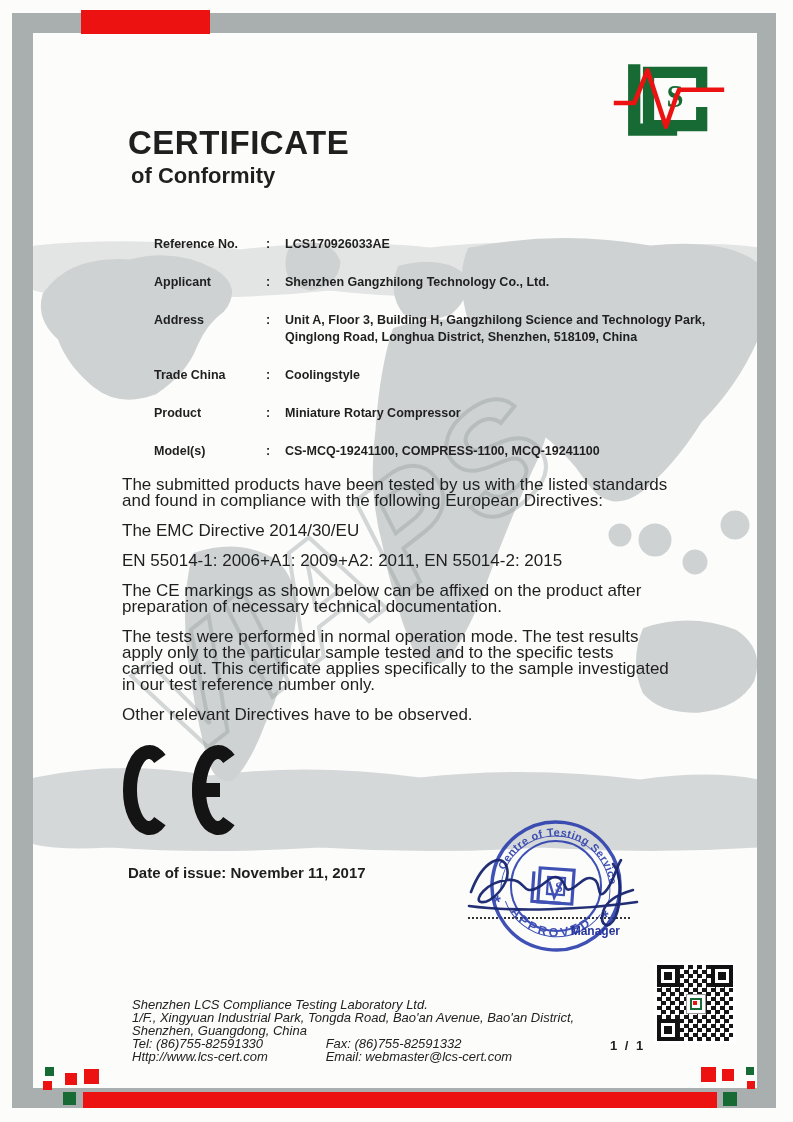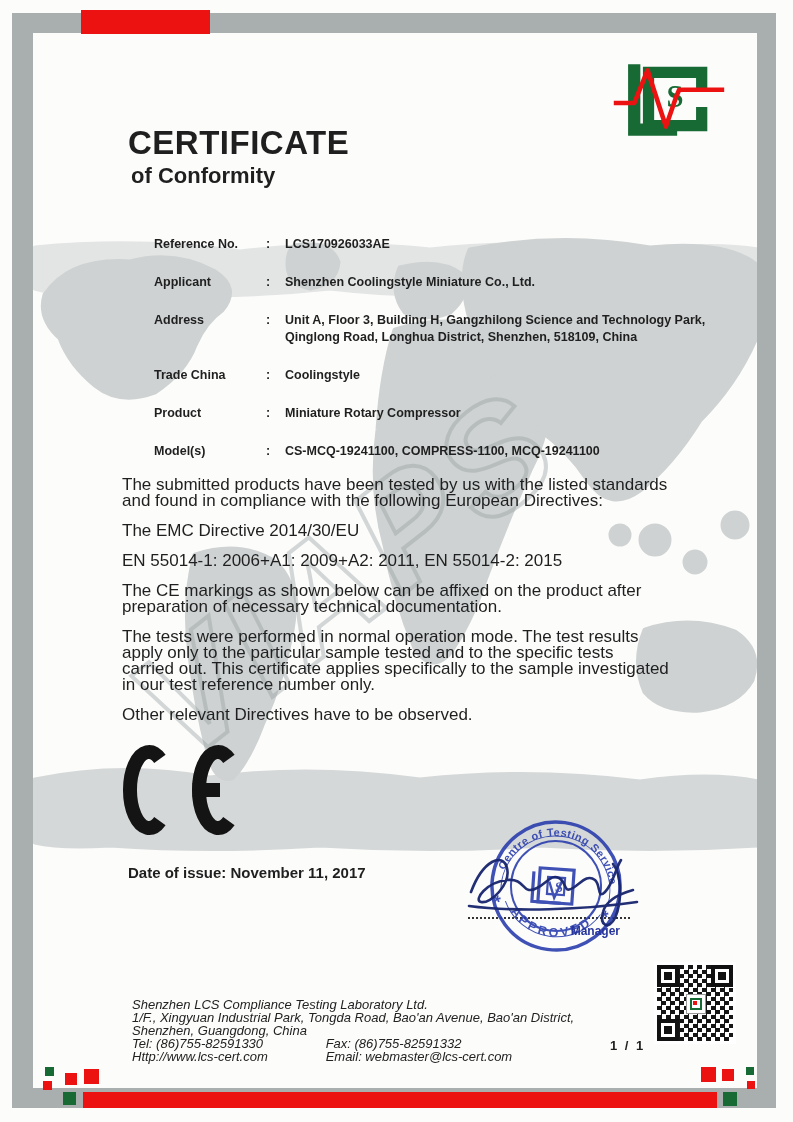--- a/index.html
+++ b/index.html
@@ -101,21 +101,21 @@
 
   <div class="fields">
     <div class="frow">
       <span class="flabel">Reference No.</span>
       <span class="fcolon">:</span>
       <span class="fvalue">LCS170926033AE</span>
     </div>
     <div class="frow">
       <span class="flabel">Applicant</span>
       <span class="fcolon">:</span>
-      <span class="fvalue">Shenzhen Coolingstyle Miniature Co., Ltd.</span>
+      <span class="fvalue">Shenzhen Gangzhilong Technology Co., Ltd.</span>
     </div>
     <div class="frow">
       <span class="flabel">Address</span>
       <span class="fcolon">:</span>
       <span class="fvalue">Unit A, Floor 3, Building H, Gangzhilong Science and Technology Park, Qinglong Road, Longhua District, Shenzhen, 518109, China</span>
     </div>
     <div class="frow">
       <span class="flabel">Trade China</span>
       <span class="fcolon">:</span>
       <span class="fvalue">Coolingstyle</span>

